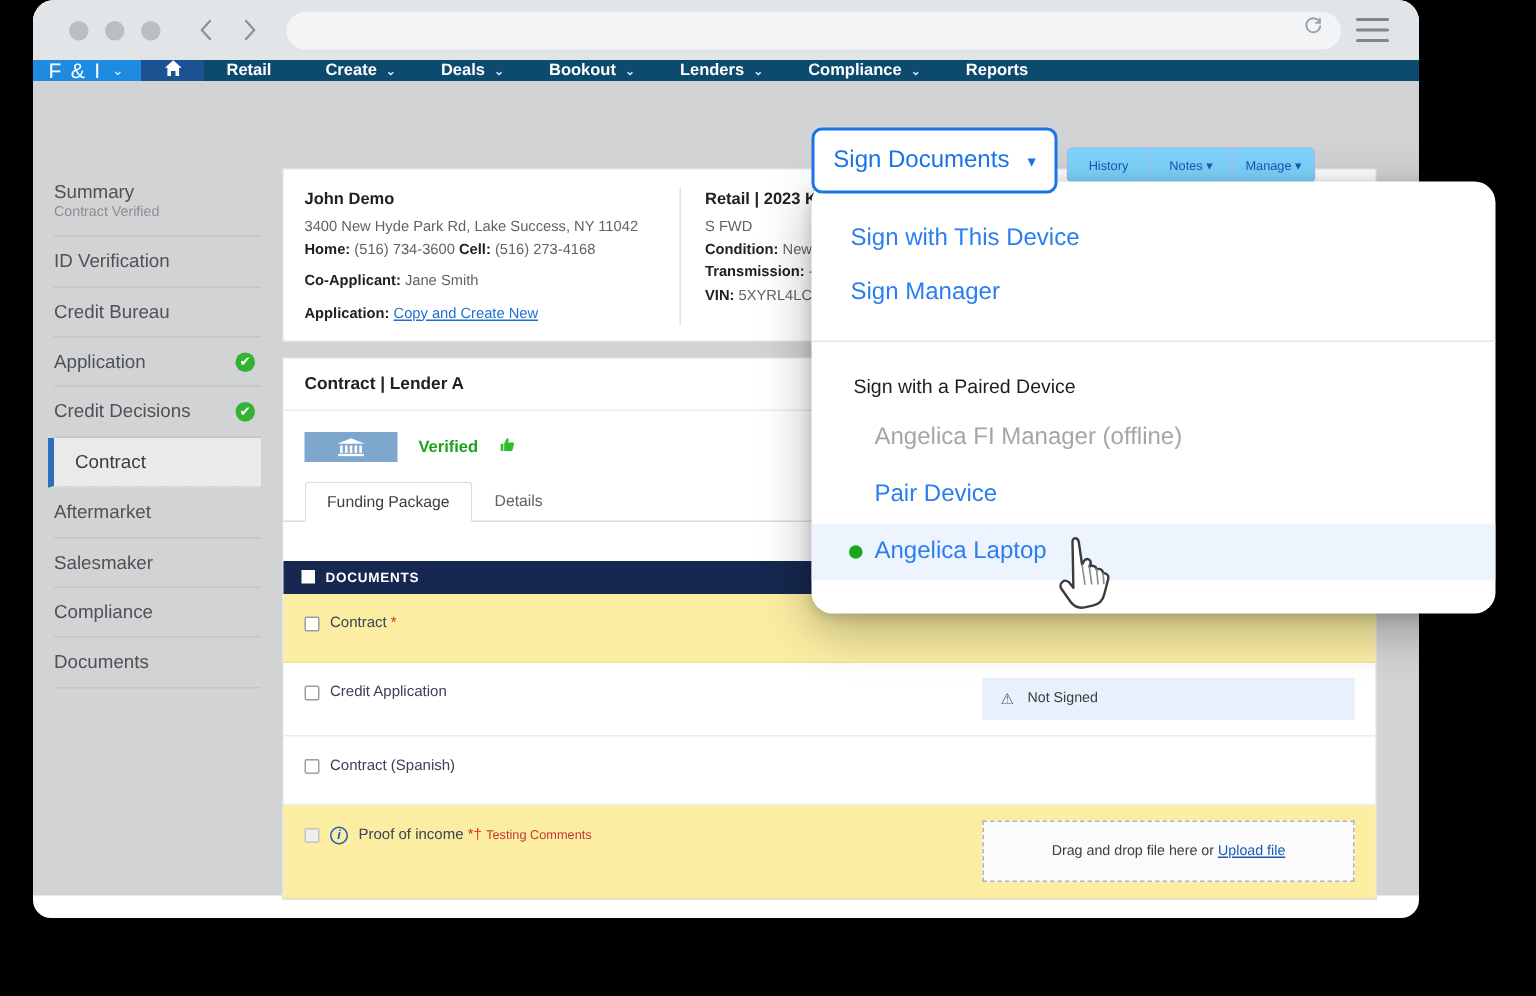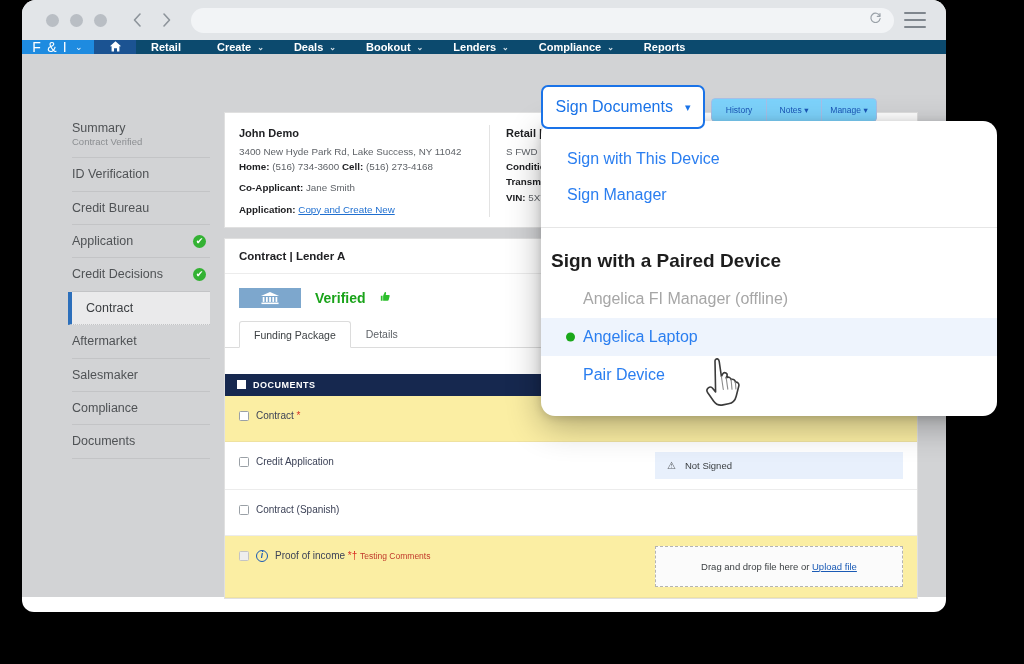--- a/index.html
+++ b/index.html
@@ -103,21 +103,20 @@
     font-size: 11px;
   }
   .nav-item .caret { font-size: 8px; opacity: .85; }
 
   
   .app-body {
     position: relative;
     height: calc(612px - 40px - 29px);
     background: #d2d3d5;
     display: flex;
-    padding-left: 36px;
   }
 
   
   .sidebar {
     width: 166px;
     flex: 0 0 166px;
     padding-top: 58px;
     font-size: 12.5px;
     color: #4f5255;
   }
@@ -192,21 +191,21 @@
   }
   .lender-row {
     display: flex; align-items: center; gap: 14px;
     padding: 14px 14px 12px 14px;
   }
   .lender-logo {
     width: 62px; height: 20px;
     background: #7da7cd;
     display: flex; align-items: center; justify-content: center;
   }
-  .verified-txt { color: #1aa31a; font-size: 14px; font-weight: 700; }
+  .verified-txt { color: #1aa31a; font-size: 11px; font-weight: 700; }
   .thumb { color: #2cbf2c; font-size: 10px; }
 
   
   .tabs {
     display: flex; align-items: flex-end;
     padding-left: 14px;
     border-bottom: 1px solid #dcdcdc;
     font-size: 10.5px;
   }
   .tab {
@@ -361,22 +360,22 @@
     overflow: hidden;
     padding-top: 20px;
   }
   .dd-item {
     font-size: 16px;
     color: #2a7ef0;
     padding: 9px 26px;
   }
   .dd-sep { height: 1px; background: #e6e6e6; margin: 14px 0 0 0; }
   .dd-heading {
-    font-size: 19px; font-weight: 700; color: #1d1d1d;
-    padding: 22px 26px 8px 10px;
+    font-size: 13px; font-weight: 400; color: #1d1d1d;
+    padding: 22px 26px 8px 28px;
   }
   .dd-device {
     font-size: 16px;
     padding: 10px 26px 10px 42px;
     position: relative;
     color: #2a7ef0;
   }
   .dd-device.offline { color: #a6a6a6; }
   .dd-device.selected { background: #eef4fd; }
   .dd-device .dot {
@@ -654,26 +653,26 @@
   </div>
 
   <div class="dropdown-panel">
     <div class="dd-item">Sign with This Device</div>
     <div class="dd-item">Sign Manager</div>
     <div class="dd-sep"></div>
     <div class="dd-heading">Sign with a Paired Device</div>
     <div class="dd-device offline">
       <span>Angelica FI Manager (offline)</span>
     </div>
+    <div class="dd-device">
+      <span>Pair Device</span>
+    </div>
     <div class="dd-device selected">
       <span class="dot"></span>
       <span>Angelica Laptop</span>
-    </div>
-    <div class="dd-device">
-      <span>Pair Device</span>
     </div>
     <div class="dd-bottom-pad"></div>
   </div>
 
   <div class="sd-button">
     <span>Sign Documents</span>
     <span class="caret">▾</span>
   </div>
 
   <div class="hand-cursor">

